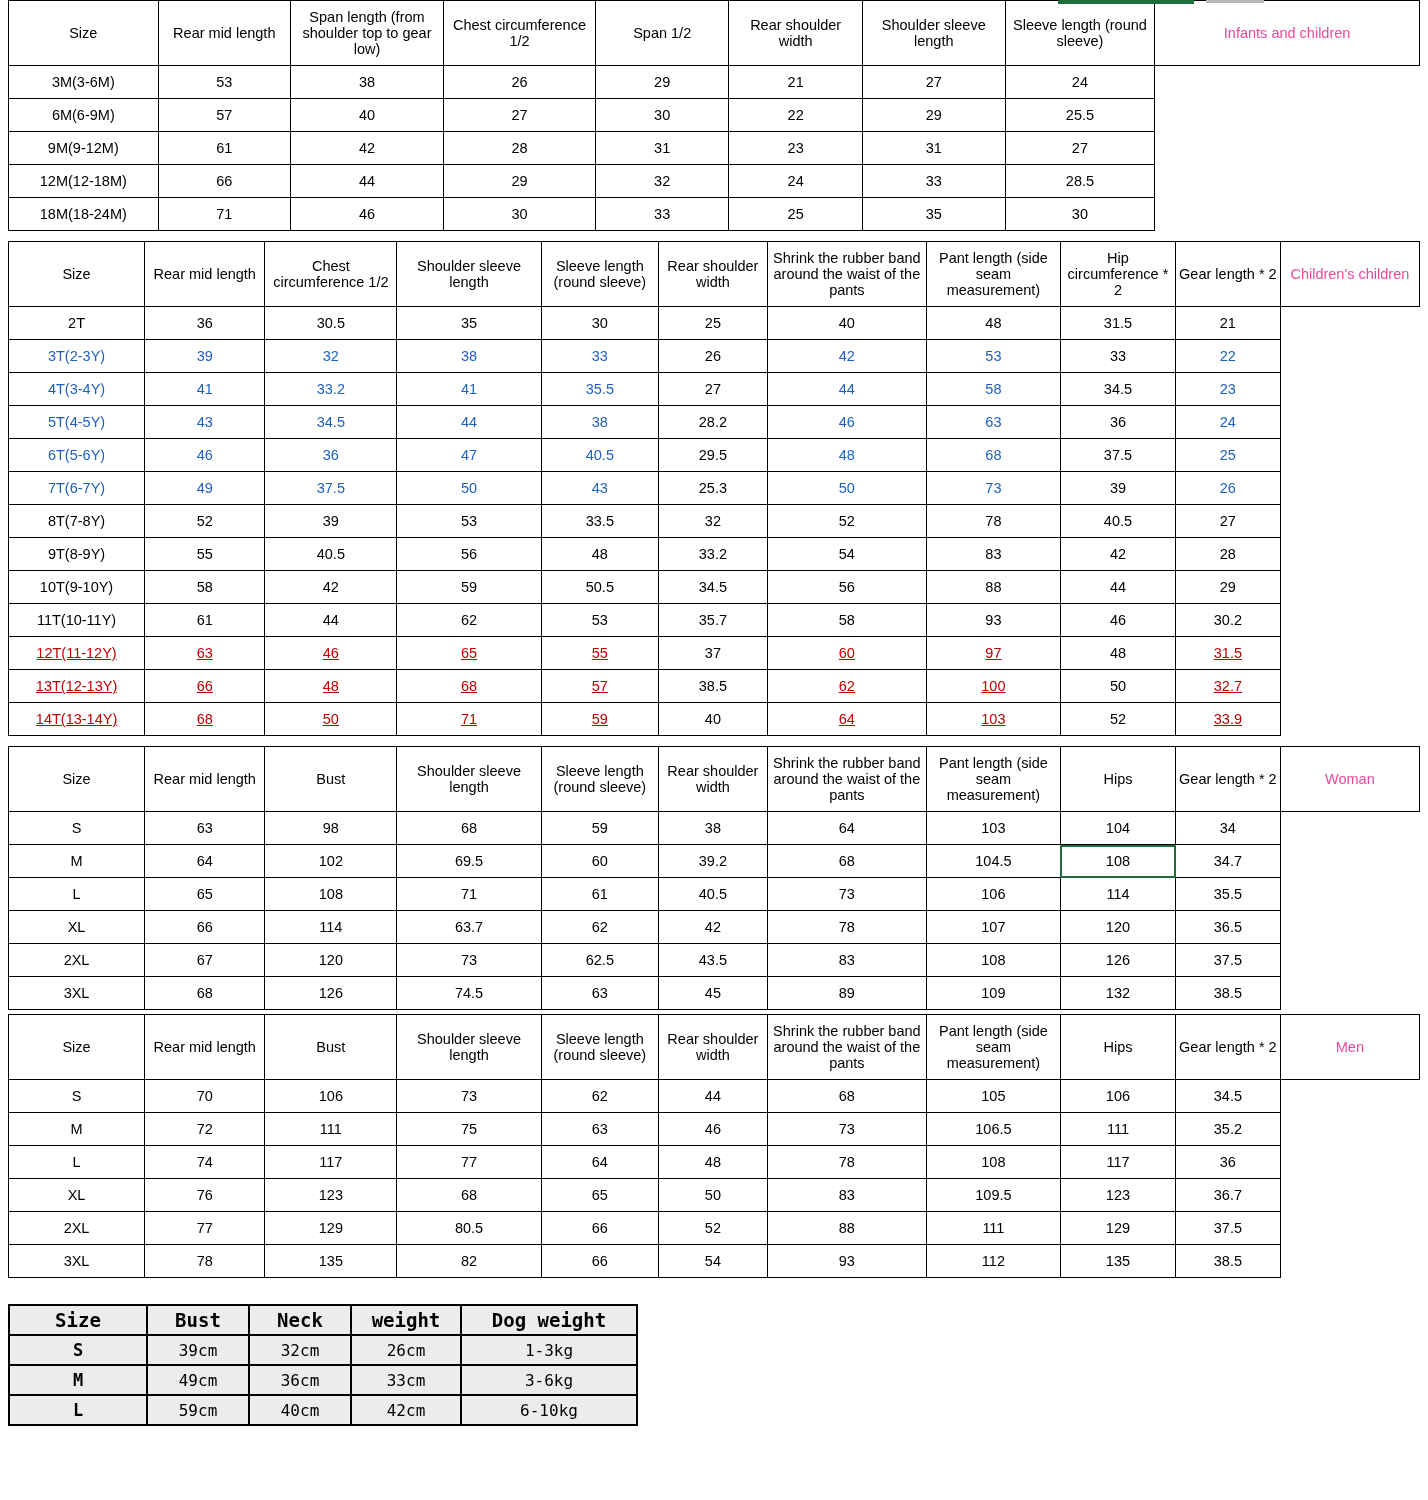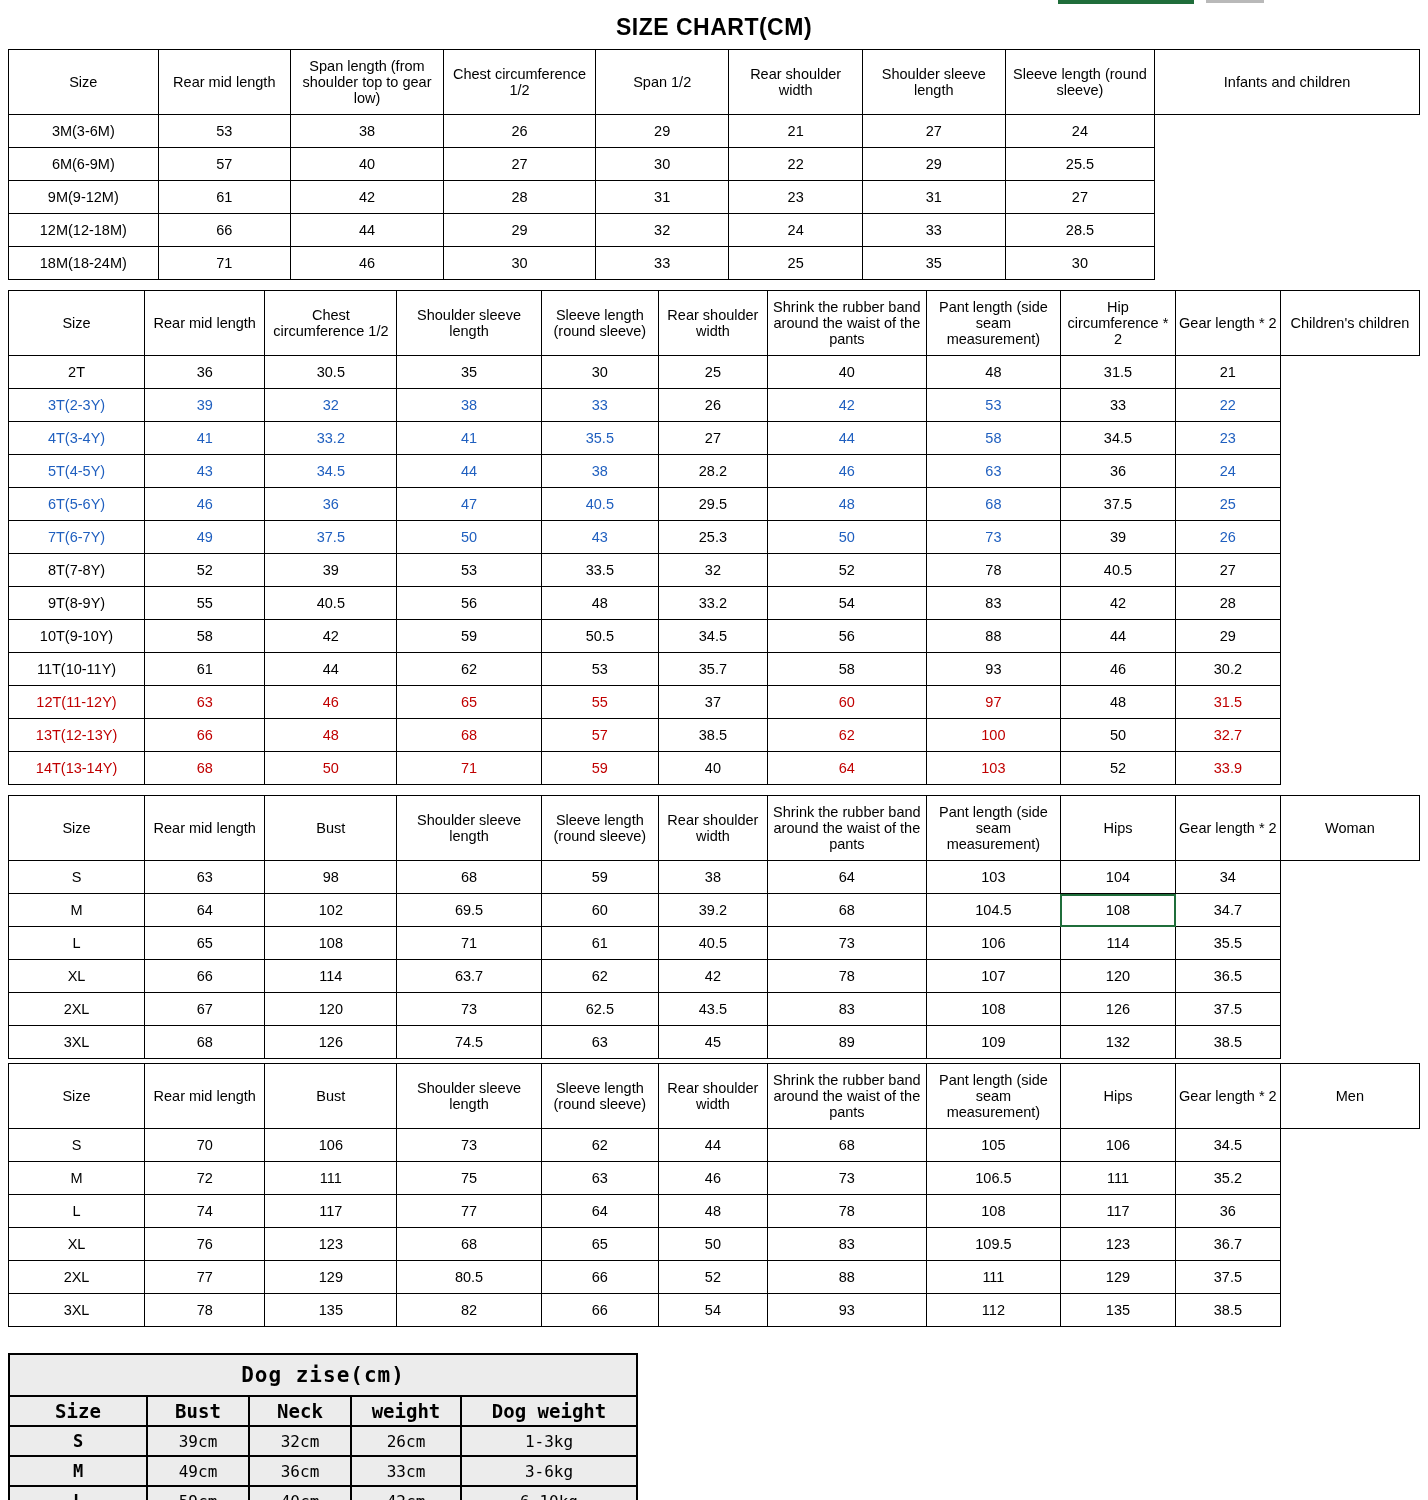--- a/index.html
+++ b/index.html
@@ -47,26 +47,26 @@
   table.sz thead td {
     height: 56px;
     font-size: 14.5px;
   }
   table.sz tbody td {
     height: 24px;
   }
   .cat {
     font-size: 21px;
     font-weight: bold;
-    color: #000000;
+    color: #ec4899;
     line-height: 1.2;
   }
   .blk { color: #000000; }
   .blue { color: #1f5fbf; }
-  .red  { color: #c00000; }
+  .red  { color: #c00000; text-decoration: underline; }
   .gap { height: 10px; }
   .gap-sm { height: 4px; }
 
   
   .dogwrap {
     margin-top: 26px;
     width: 628px;
   }
   table.dog {
     border-collapse: collapse;
@@ -120,21 +120,20 @@
     outline-offset: -2px;
   }
 </style>
 </head>
 <body>
 
 <div class="page">
   <div class="topbar"></div>
   <div class="topbar2"></div>
 
-  <div class="title">SIZE CHART(CM)</div>
 
   <table class="sz">
     <colgroup>
       <col style="width:130px">
         <col style="width:115px">
         <col style="width:133px">
         <col style="width:132px">
       <col style="width:116px">
         <col style="width:116px">
         <col style="width:124px">
@@ -616,23 +615,20 @@
   <div class="dogwrap">
     <table class="dog">
       <colgroup>
         <col style="width:138px">
           <col style="width:102px">
           <col style="width:102px">
           <col style="width:110px">
           <col style="width:176px">
       </colgroup>
       <tbody>
-        <tr>
-          <td class="dogtitle" colspan="5">Dog zise(cm)</td>
-        </tr>
         <tr>
           <td class="dhead">Size</td>
           <td class="dhead">Bust</td>
           <td class="dhead">Neck</td>
           <td class="dhead">weight</td>
           <td class="dhead">Dog weight</td>
         </tr>
         <tr>
           <td class="dsize">S</td>
           <td>39cm</td>

